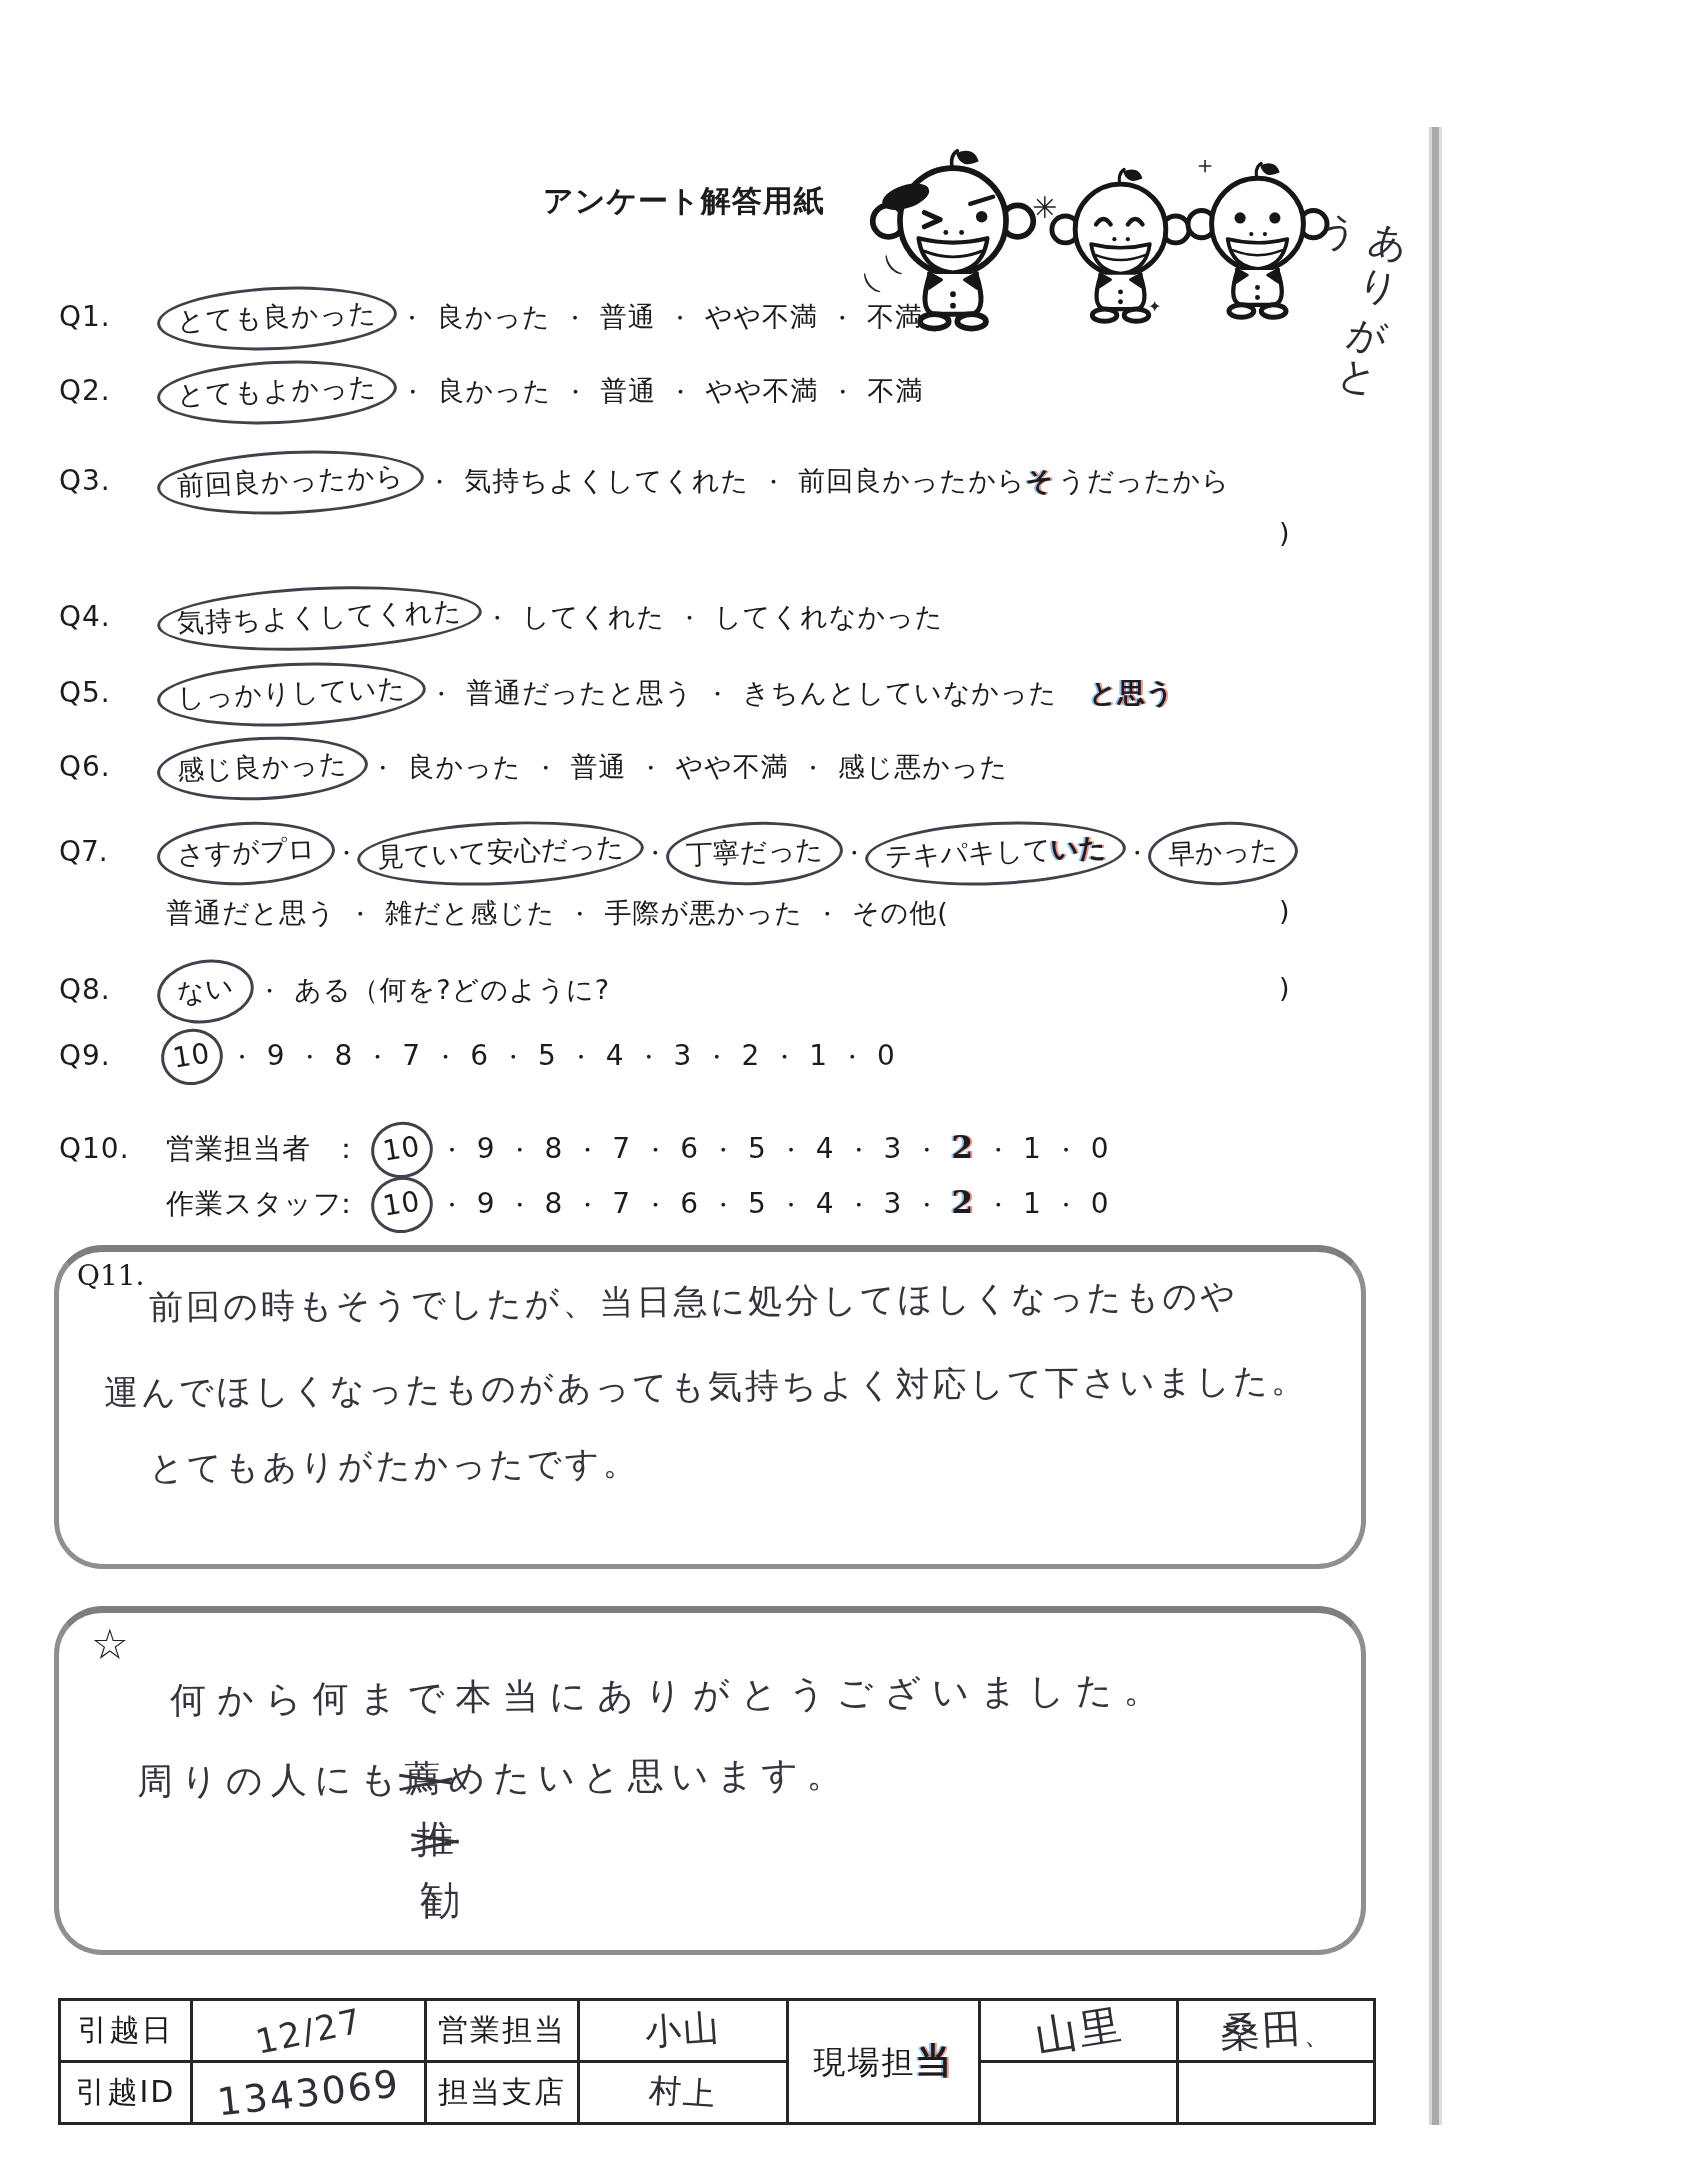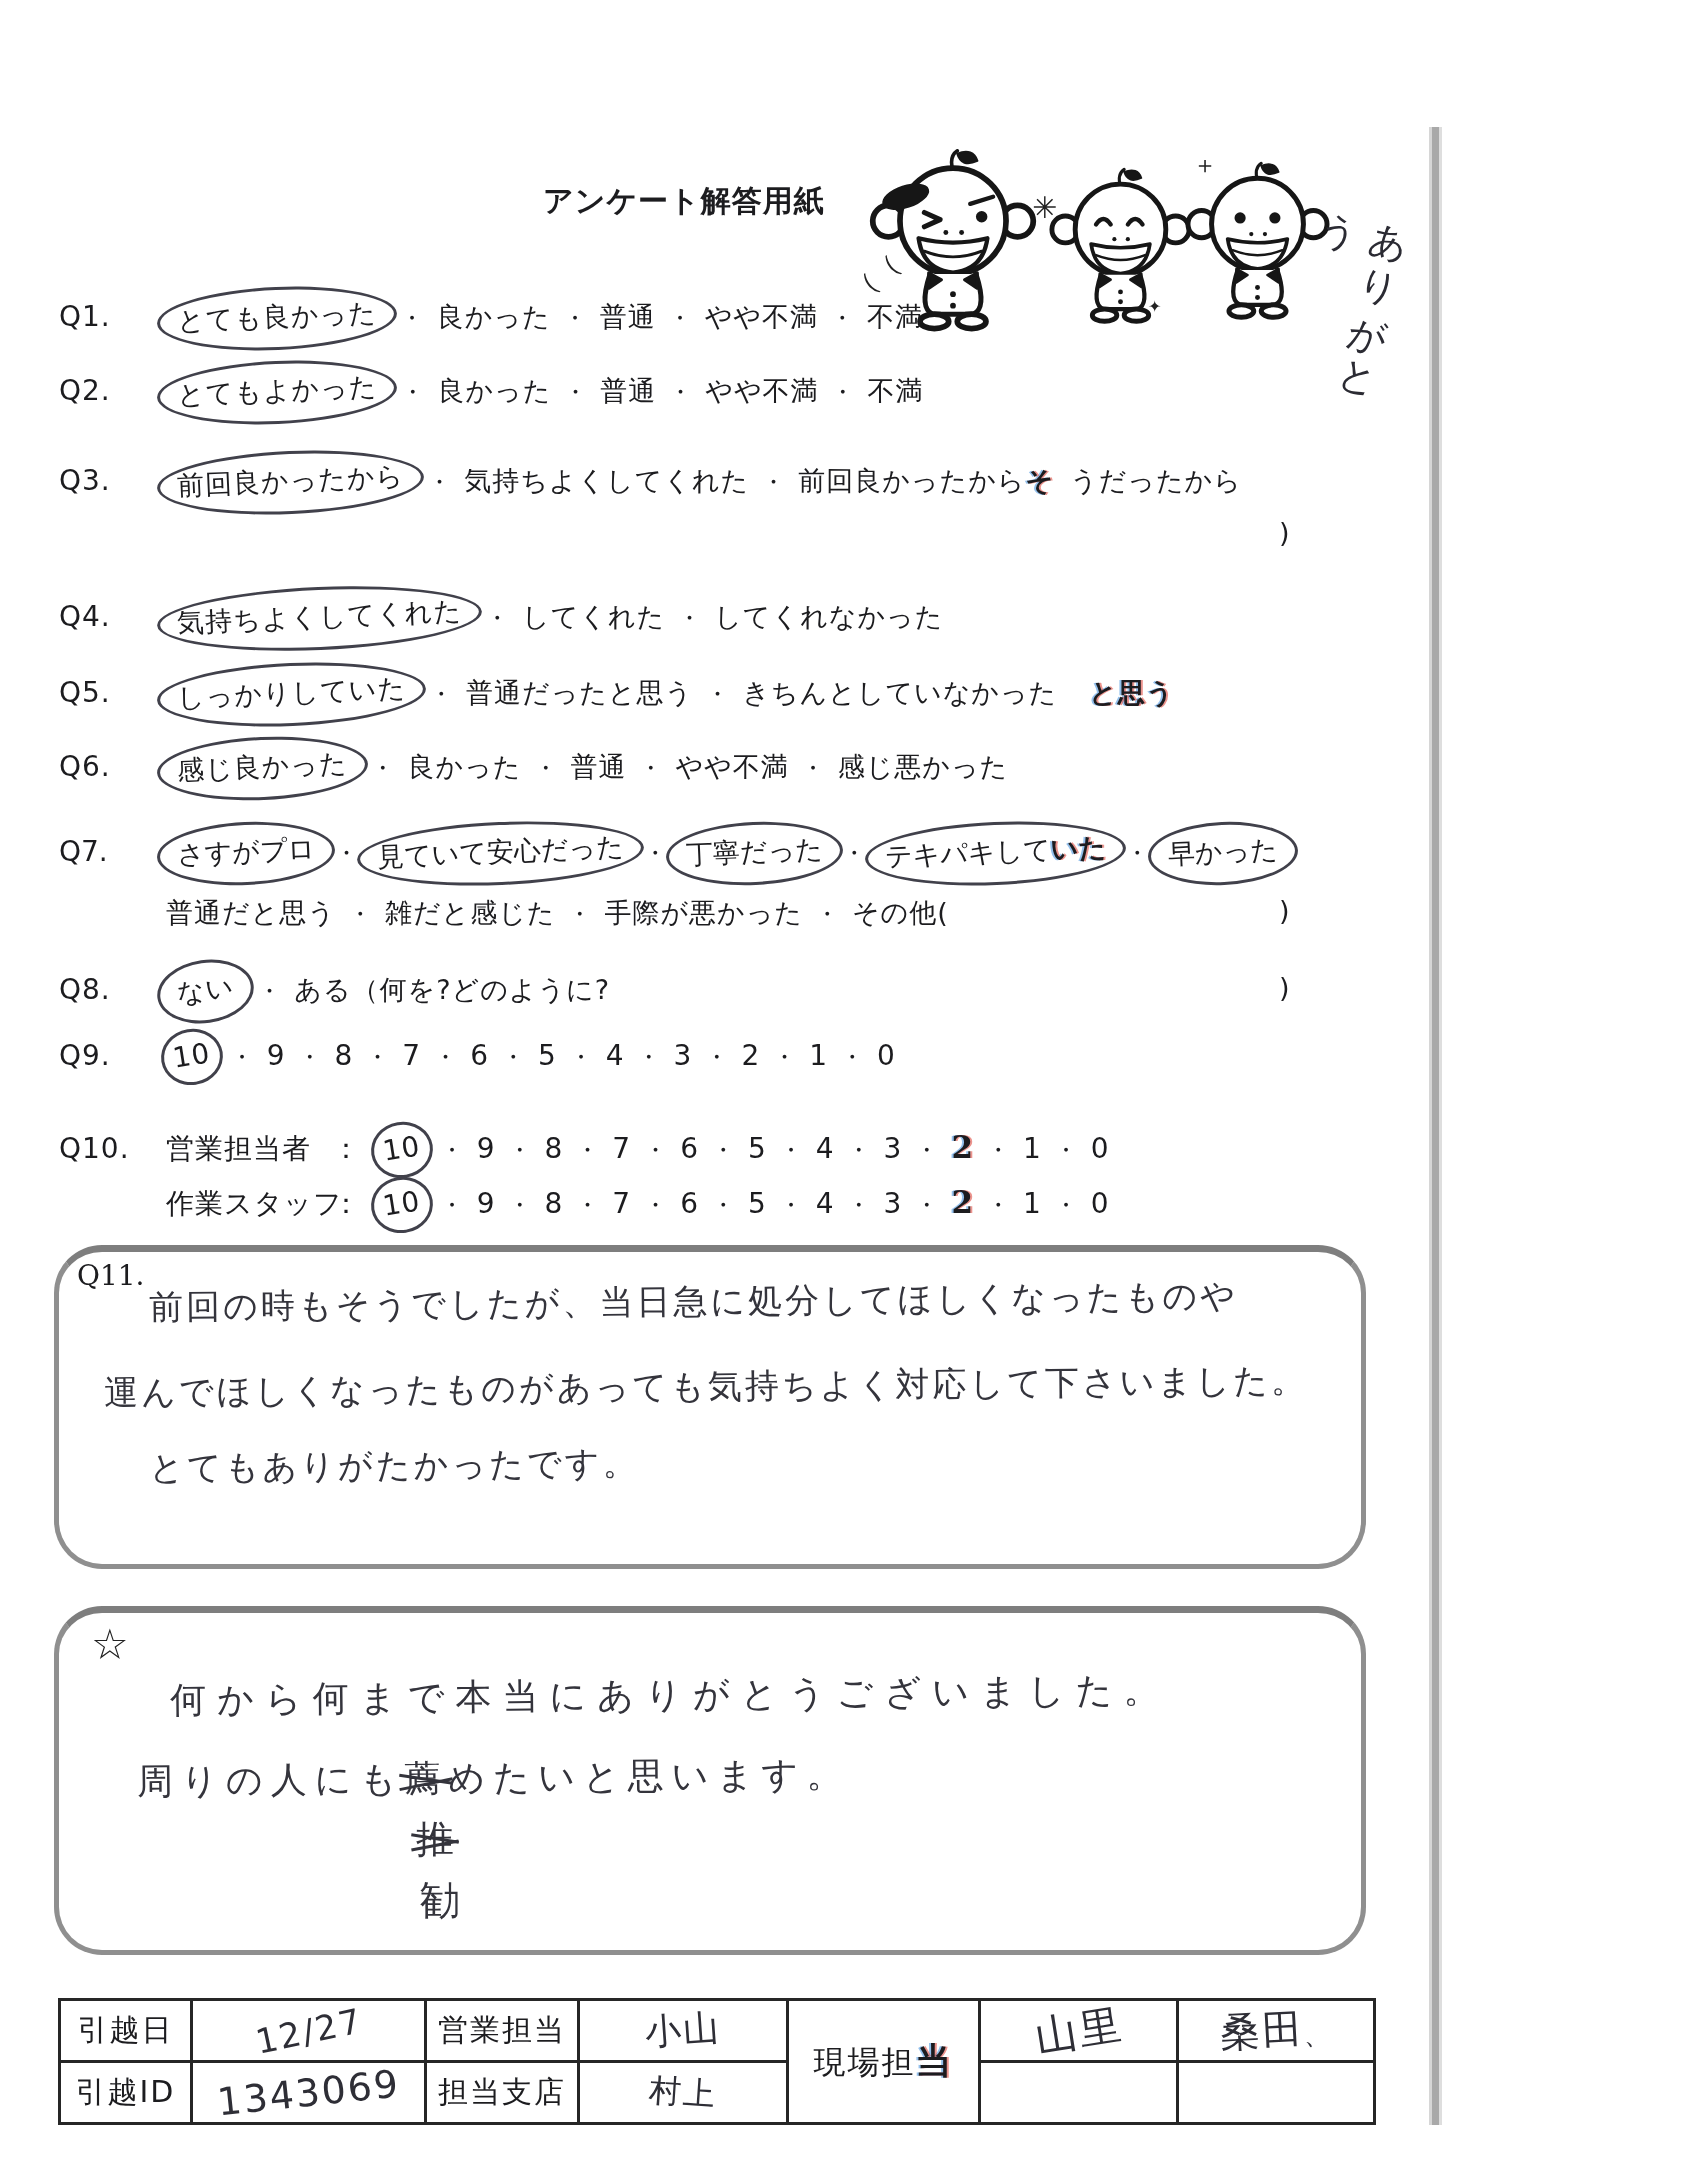--- a/index.html
+++ b/index.html
@@ -133,21 +133,21 @@
 
   <div class="row" style="top:299px">
     <span class="ql">Q1.</span><span class="opt c">とても良かった</span><span class="sep">・</span><span class="opt">良かった</span><span class="sep">・</span><span class="opt">普通</span><span class="sep">・</span><span class="opt">やや不満</span><span class="sep">・</span><span class="opt">不満</span>
   </div>
 
   <div class="row" style="top:373px">
     <span class="ql">Q2.</span><span class="opt c">とてもよかった</span><span class="sep">・</span><span class="opt">良かった</span><span class="sep">・</span><span class="opt">普通</span><span class="sep">・</span><span class="opt">やや不満</span><span class="sep">・</span><span class="opt">不満</span>
   </div>
 
   <div class="row" style="top:463px">
-    <span class="ql">Q3.</span><span class="opt c">前回良かったから</span><span class="sep">・</span><span class="opt">気持ちよくしてくれた</span><span class="sep">・</span><span class="opt">前回良かったから</span><span class="fr">そ</span><span class="opt" style="margin-left:16px">うだったから</span>
+    <span class="ql">Q3.</span><span class="opt c">前回良かったから</span><span class="sep">・</span><span class="opt">気持ちよくしてくれた</span><span class="sep">・</span><span class="opt">前回良かったから</span><span class="fr">そ</span><span class="opt" style="margin-left:4px">うだったから</span>
   </div>
   <span class="closep" style="left:1279px;top:517px">)</span>
 
   <div class="row" style="top:599px">
     <span class="ql">Q4.</span><span class="opt c">気持ちよくしてくれた</span><span class="sep">・</span><span class="opt">してくれた</span><span class="sep">・</span><span class="opt">してくれなかった</span>
   </div>
 
   <div class="row" style="top:675px">
     <span class="ql">Q5.</span><span class="opt c">しっかりしていた</span><span class="sep">・</span><span class="opt">普通だったと思う</span><span class="sep">・</span><span class="opt">きちんとしていなかった</span><span class="fr" style="margin-left:32px">と思う</span>
   </div>

